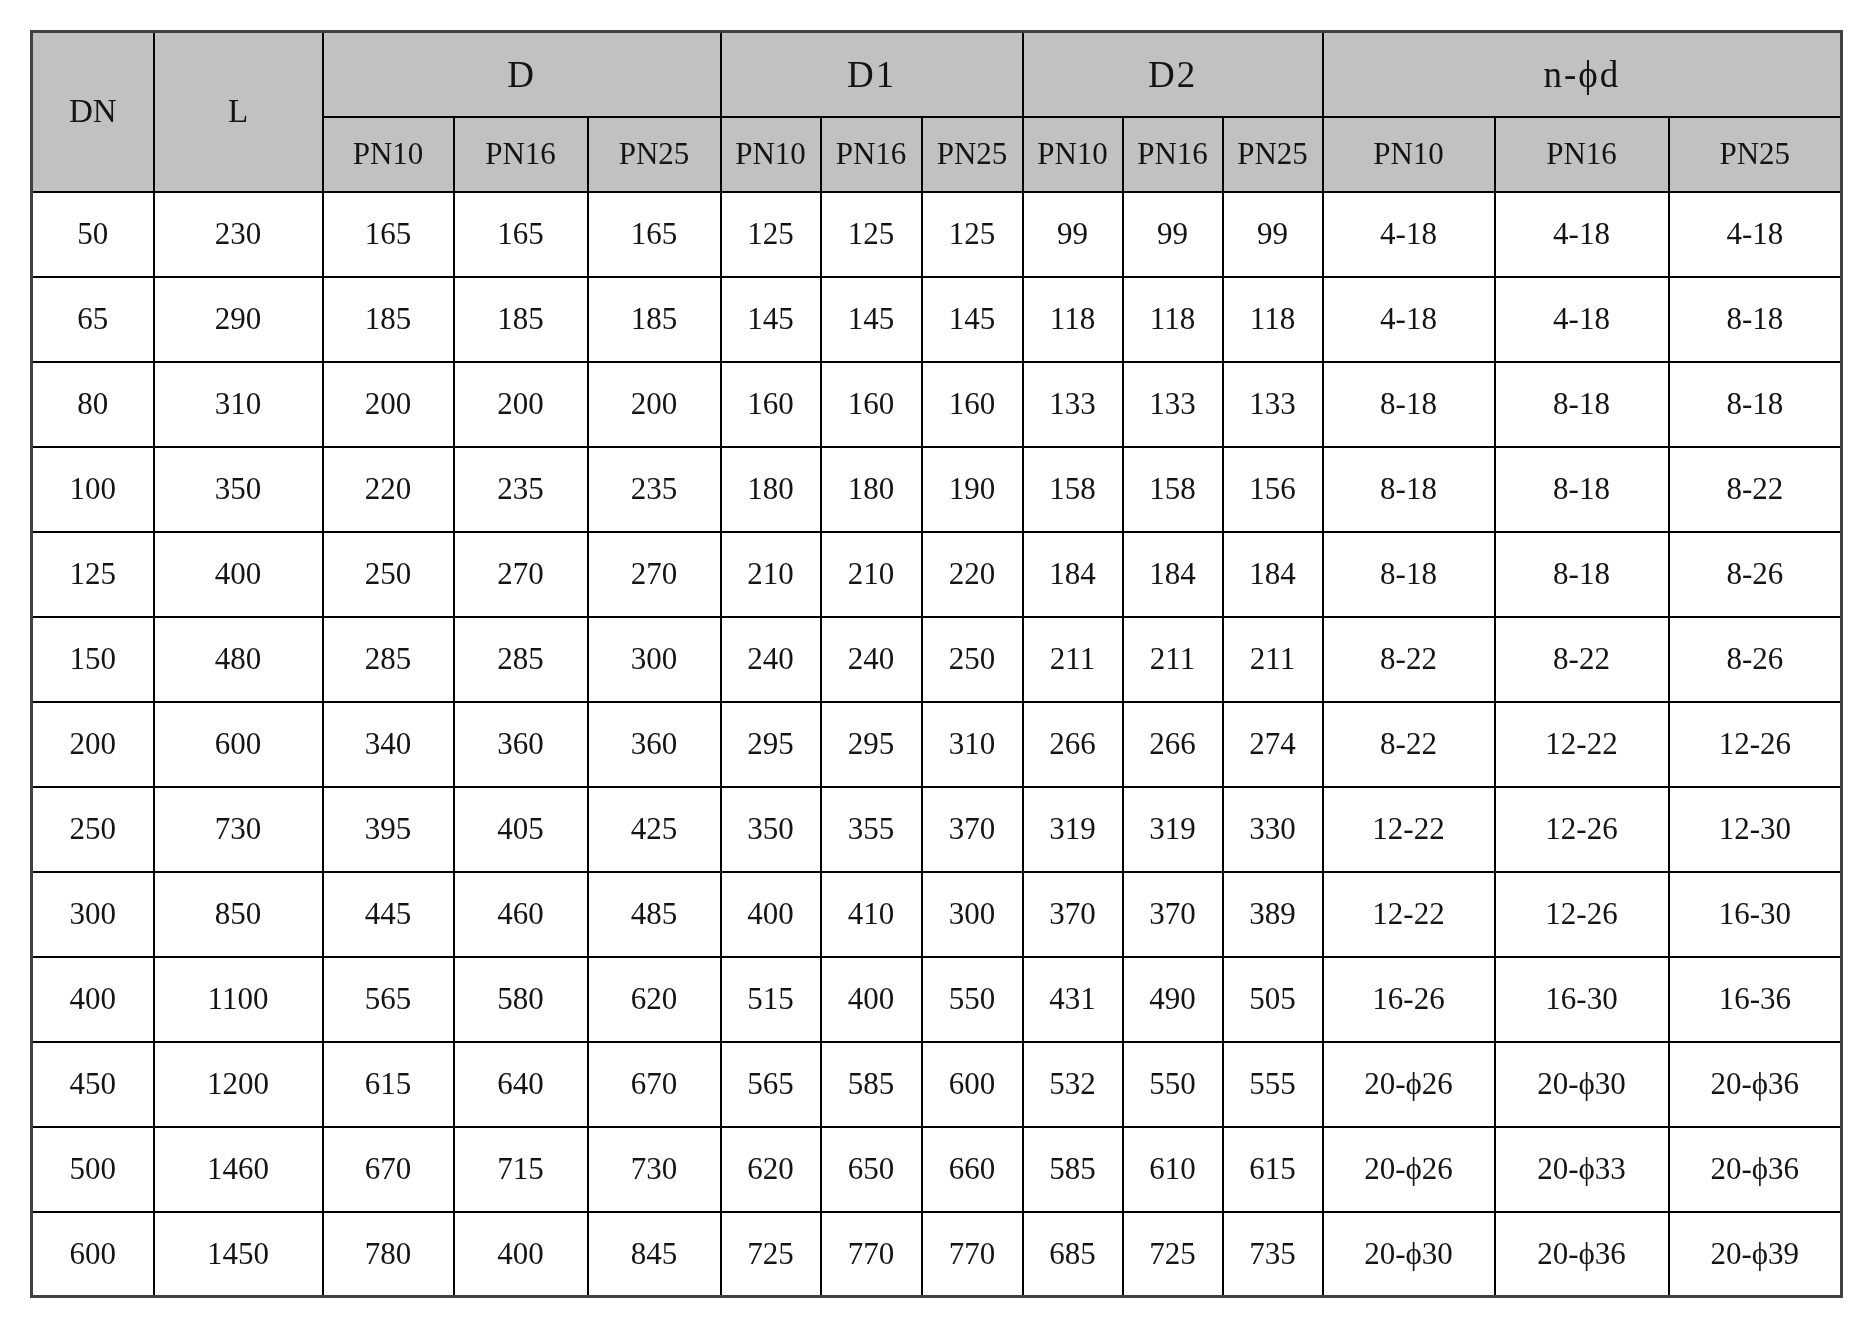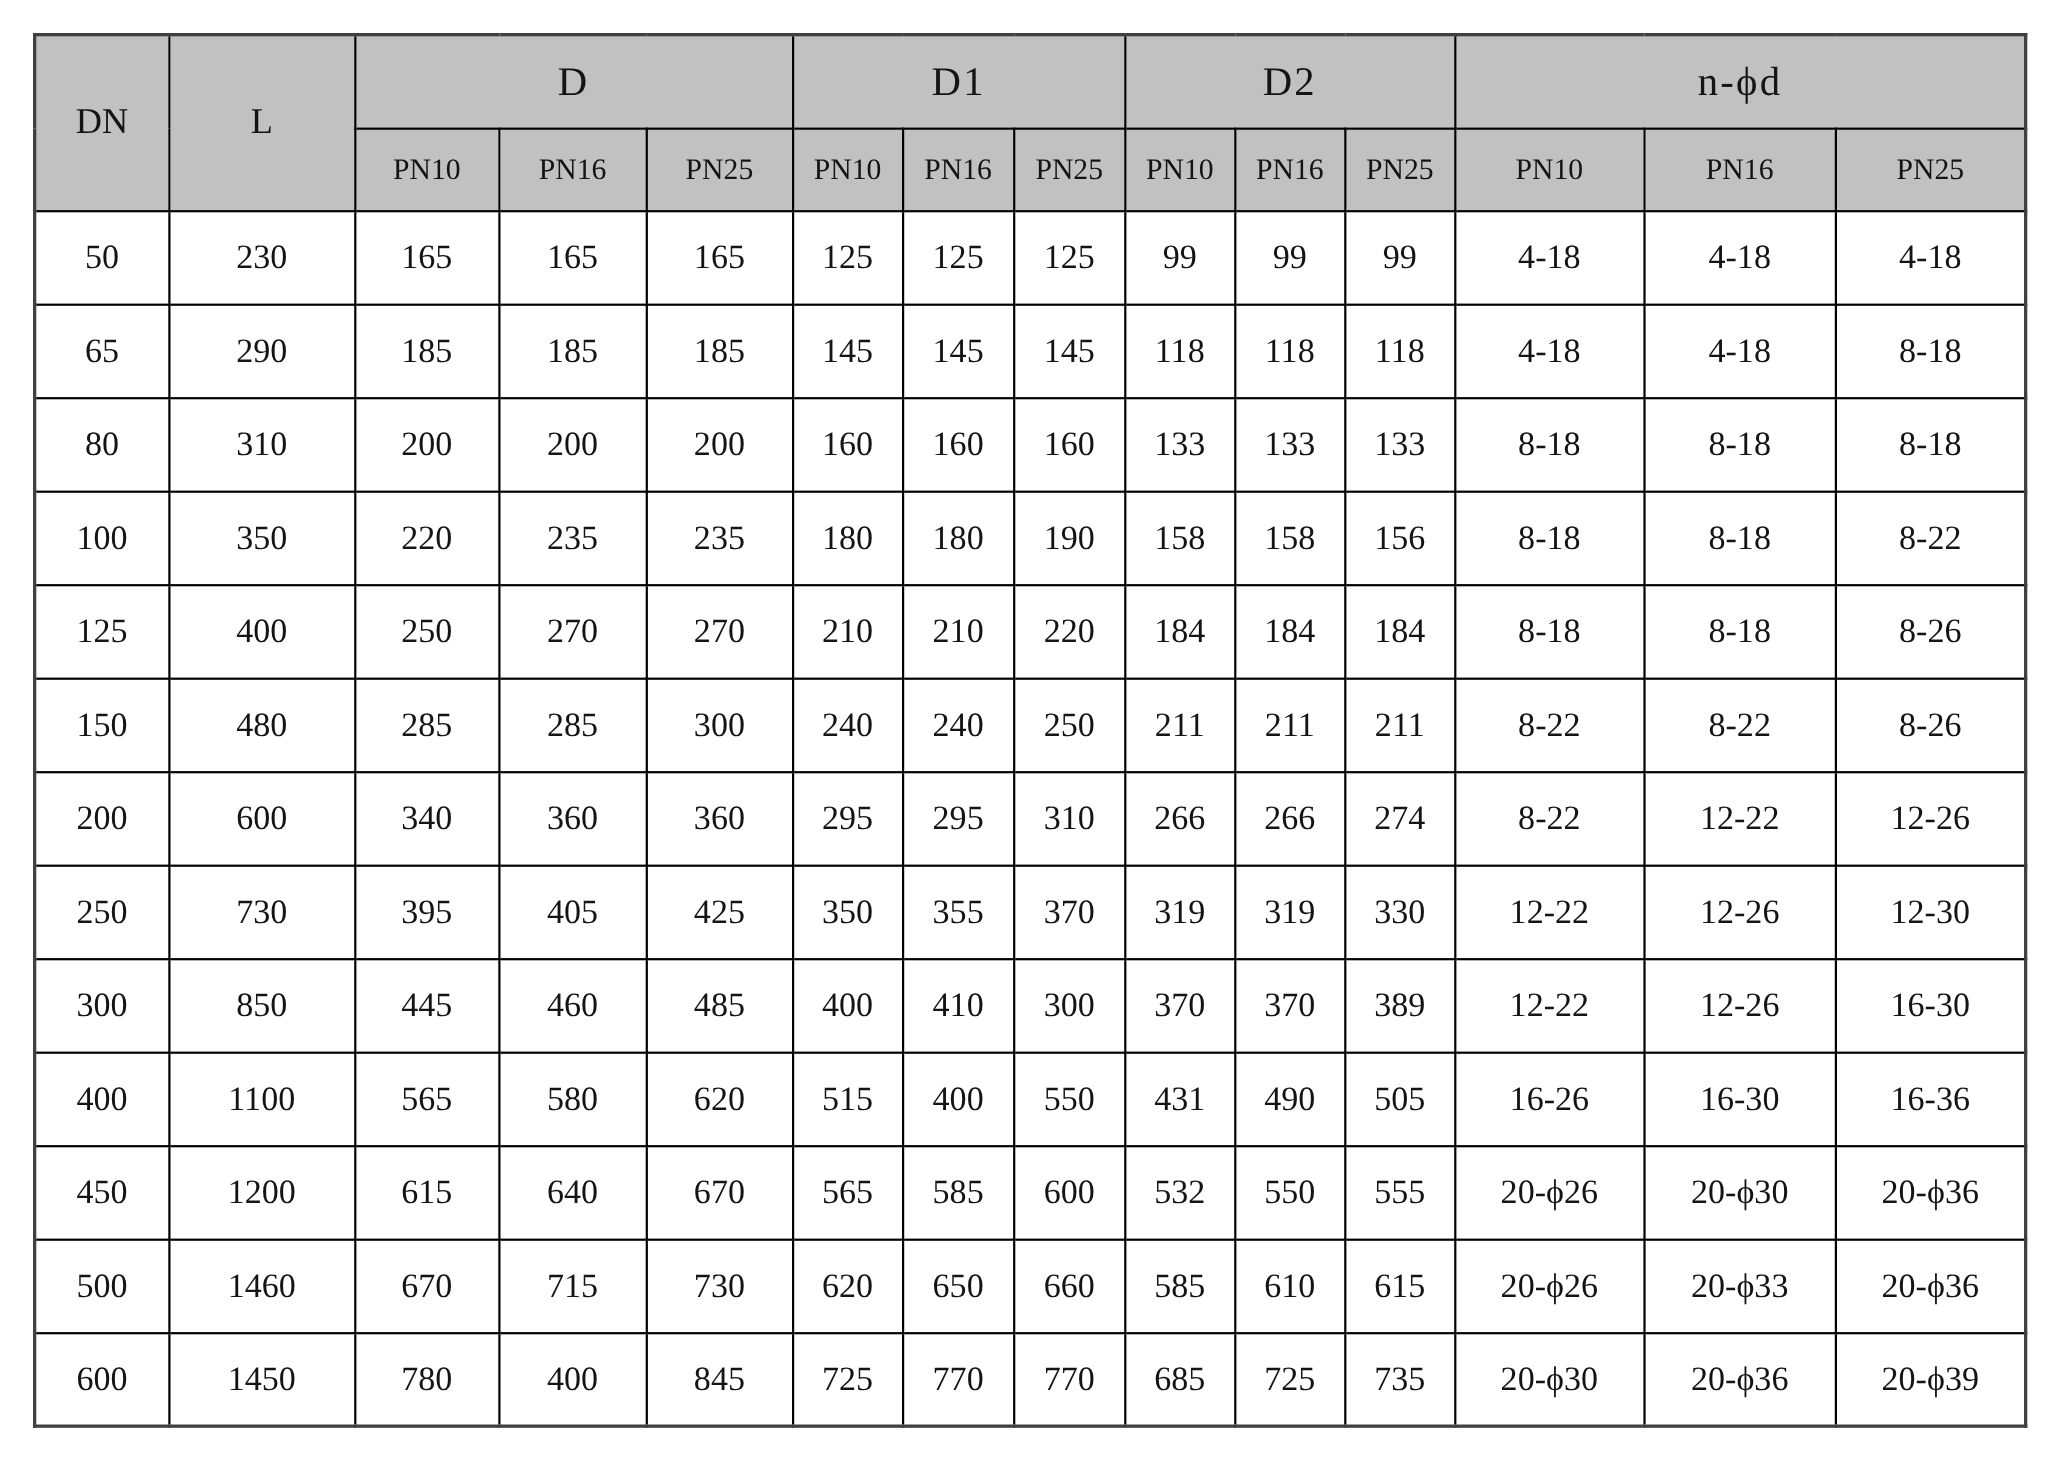--- a/index.html
+++ b/index.html
@@ -34,21 +34,21 @@
     white-space: nowrap;
   }
   .dim-table thead th {
     background: #c1c1c1;
   }
   .dim-table thead tr.group-row { height: 85px; }
   .dim-table thead tr.sub-row   { height: 75px; }
   .dim-table tbody tr           { height: 85px; }
   th.h-corner { font-size: 33px; }
   th.h-group  { font-size: 37px; letter-spacing: 2px; }
-  th.h-sub    { font-size: 27px; }
+  th.h-sub    { font-size: 31px; }
   td.cell     { font-size: 31px; }
 </style>
 </head>
 <body>
 
 <div class="table-wrap">
   <table class="dim-table">
     <colgroup>
       <col style="width:122px">
         <col style="width:169px">

